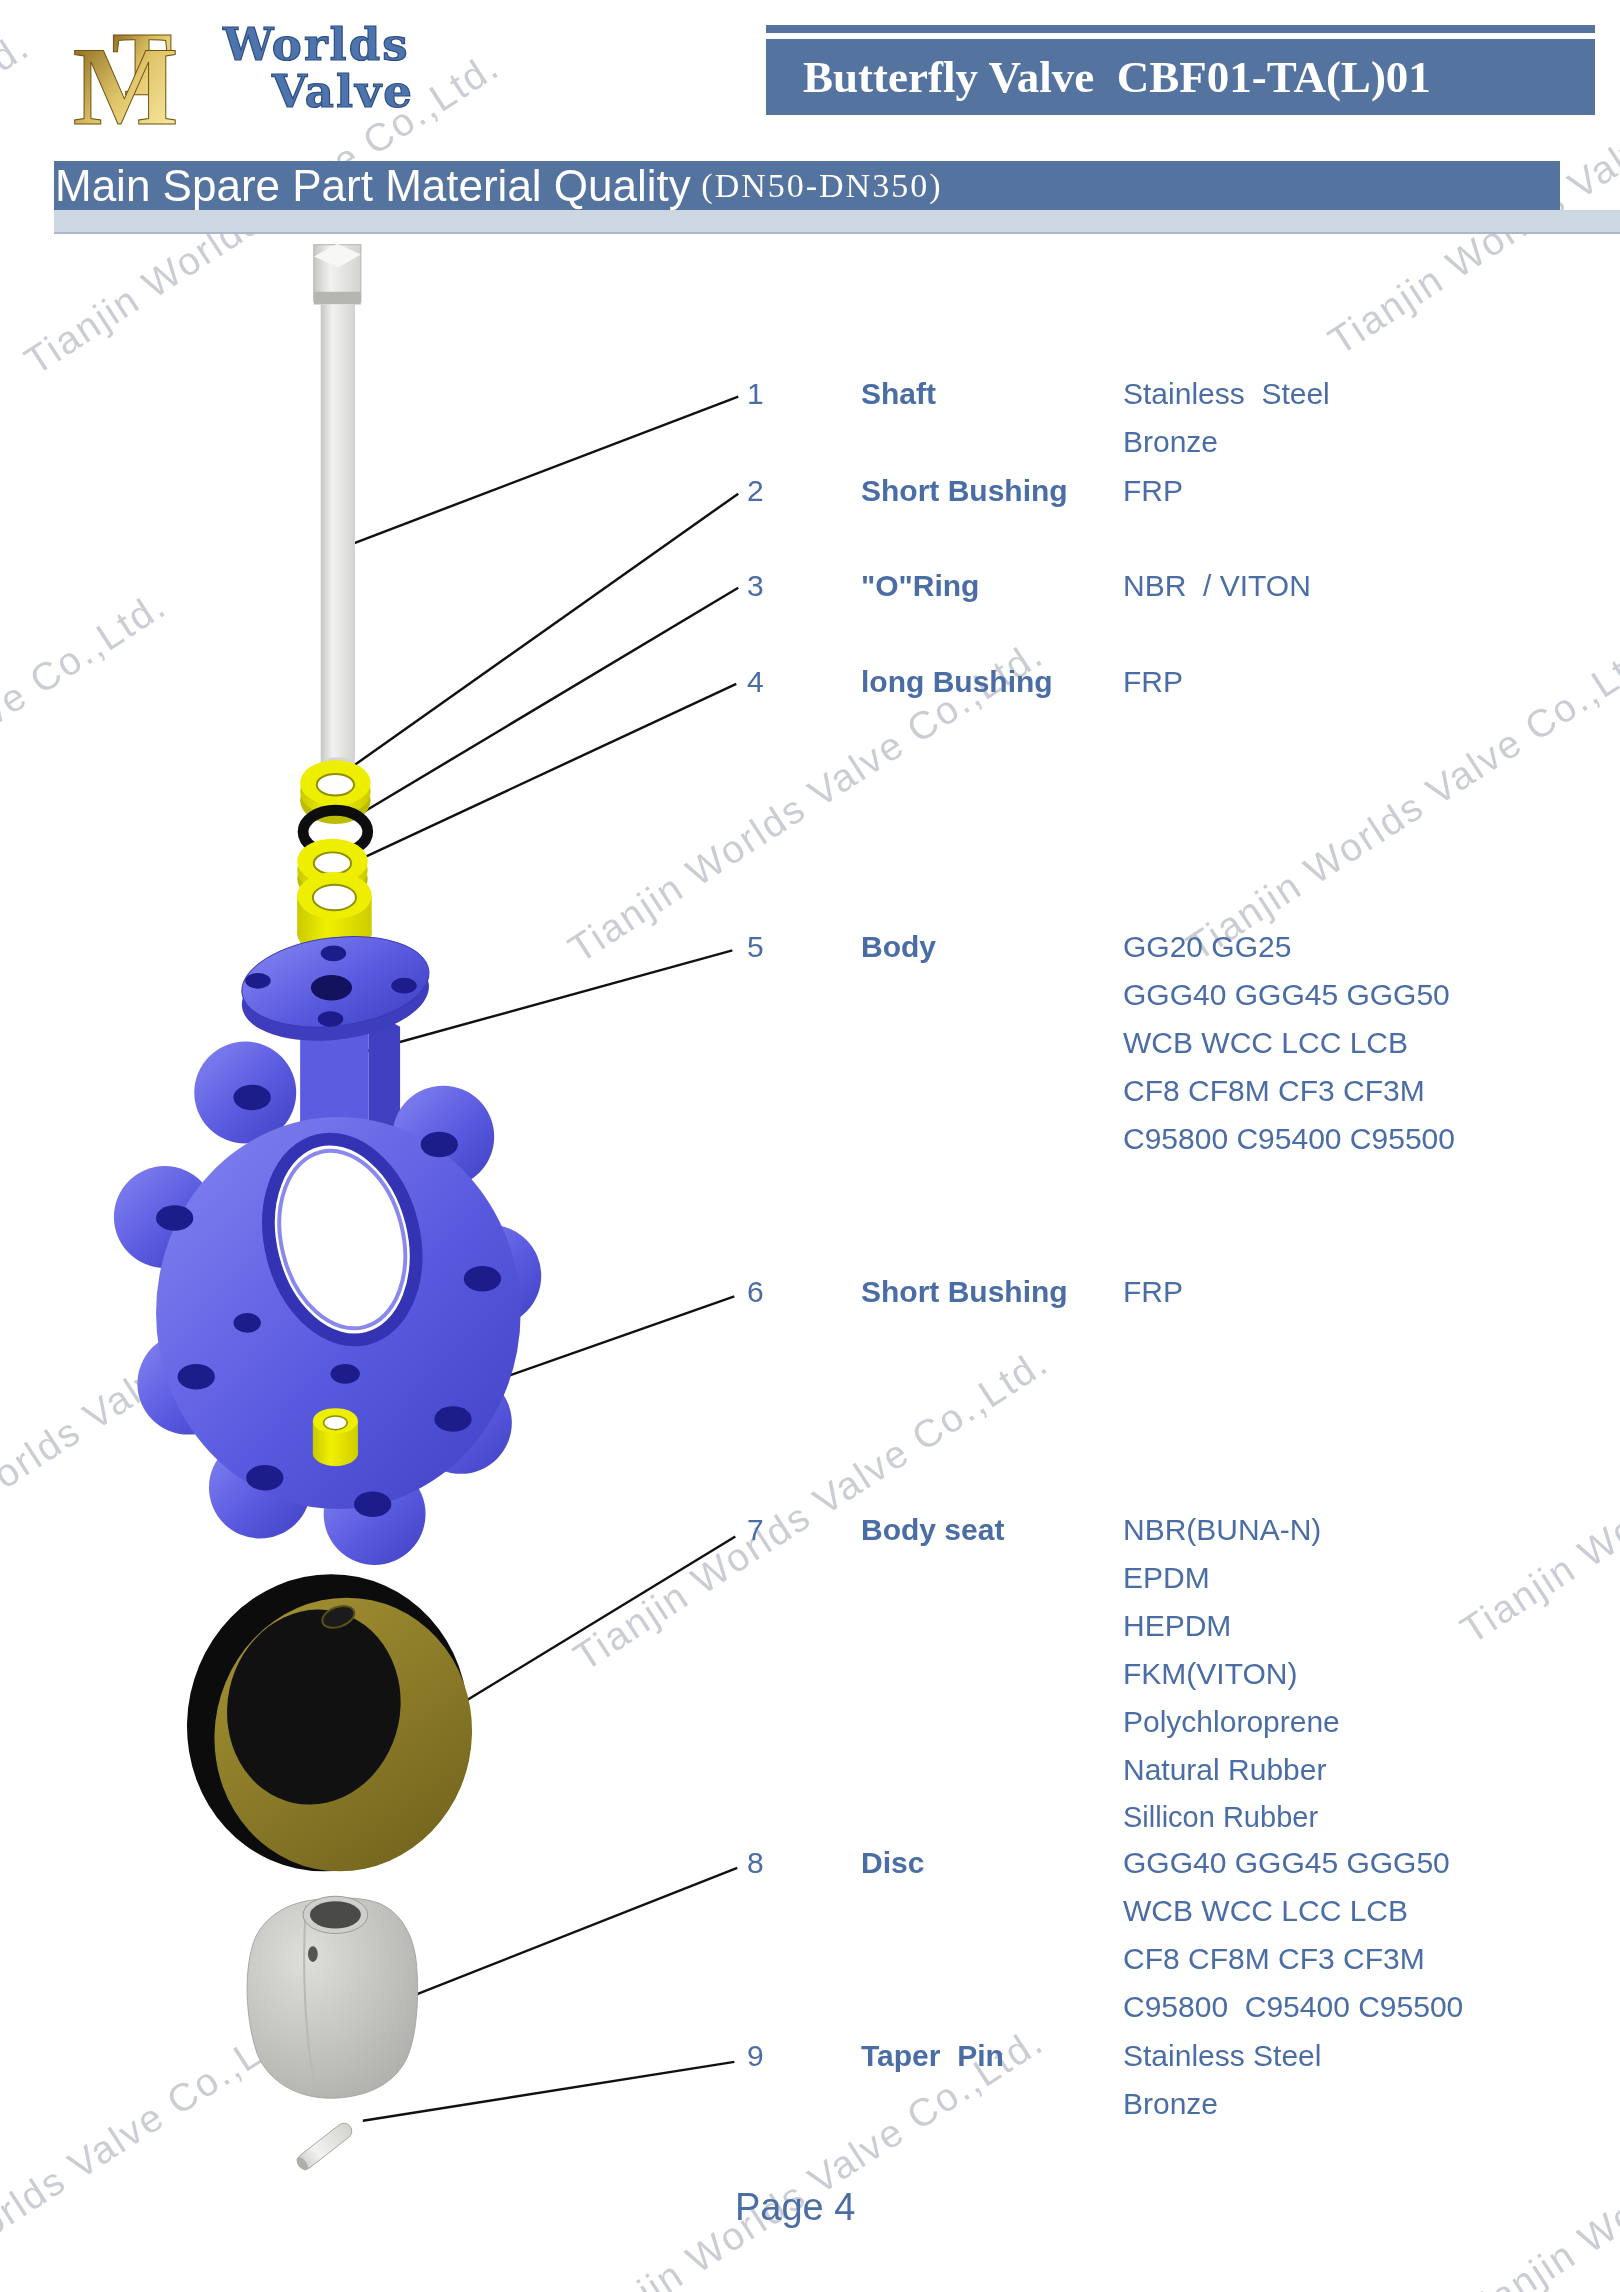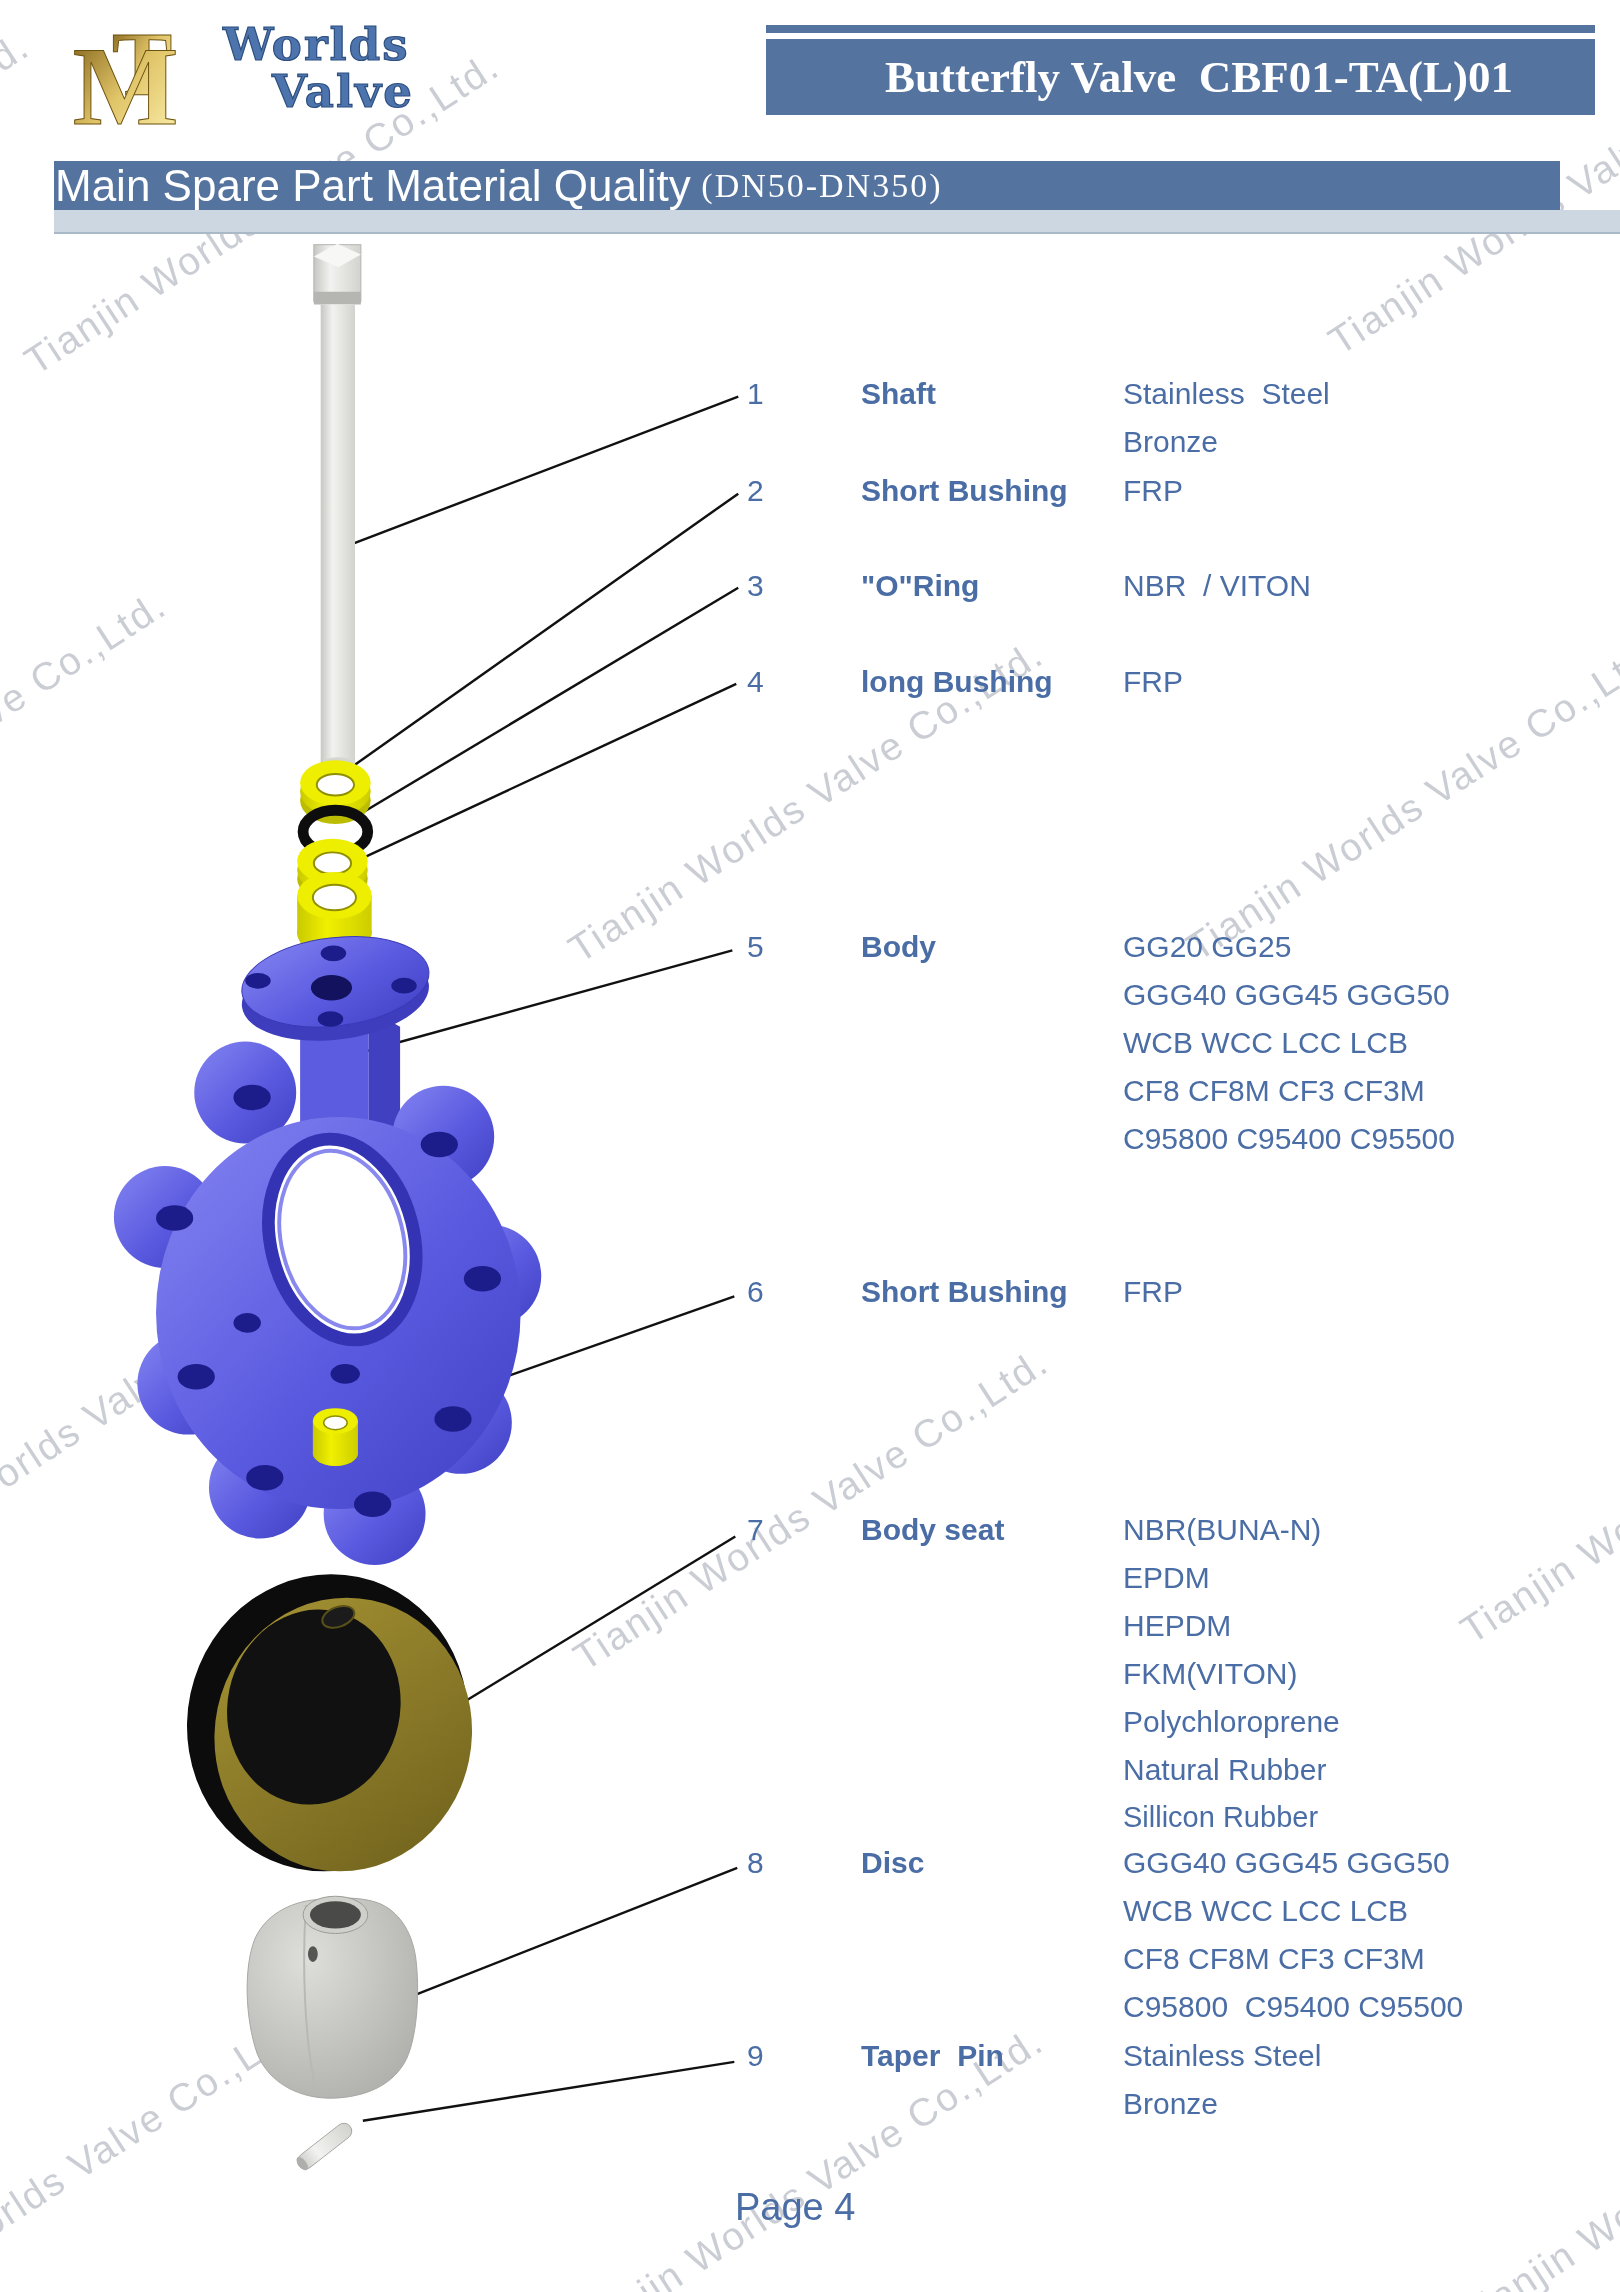--- a/index.html
+++ b/index.html
@@ -21,21 +21,21 @@
     font-size:45px;color:#4e74ad;-webkit-text-stroke:1.2px #2d4f80;
     letter-spacing:2px;text-shadow:2px 2px 0 rgba(255,255,255,0.9);
   }
   #logo-word-1{left:223px;top:17.6px;}
   #logo-word-2{left:272px;top:65px;text-align:right;}
   
   #title-topbar{position:absolute;left:766px;top:24.5px;width:829px;height:8.8px;background:#54739f;}
   #title-banner{
     position:absolute;left:766px;top:39px;width:829px;height:76px;background:#54739f;
     color:#ffffff;font-family:"Liberation Serif",serif;font-weight:bold;font-size:45px;
-    line-height:76px;padding-left:37px;box-sizing:border-box;white-space:pre;text-align:center;
+    line-height:76px;padding-left:37px;box-sizing:border-box;white-space:pre;
   }
   
   #section-bar{
     position:absolute;left:54px;top:161px;width:1506px;height:49px;background:#54739f;
     display:flex;align-items:center;color:#fff;overflow:hidden;
   }
   #section-title{font-size:44px;padding-left:1px;white-space:pre;}
   #section-range{font-family:Liberation Serif, serif;font-size:34px;letter-spacing:2px;white-space:pre;}
   #section-strip{
     position:absolute;left:54px;top:210px;width:1566px;height:21.6px;

